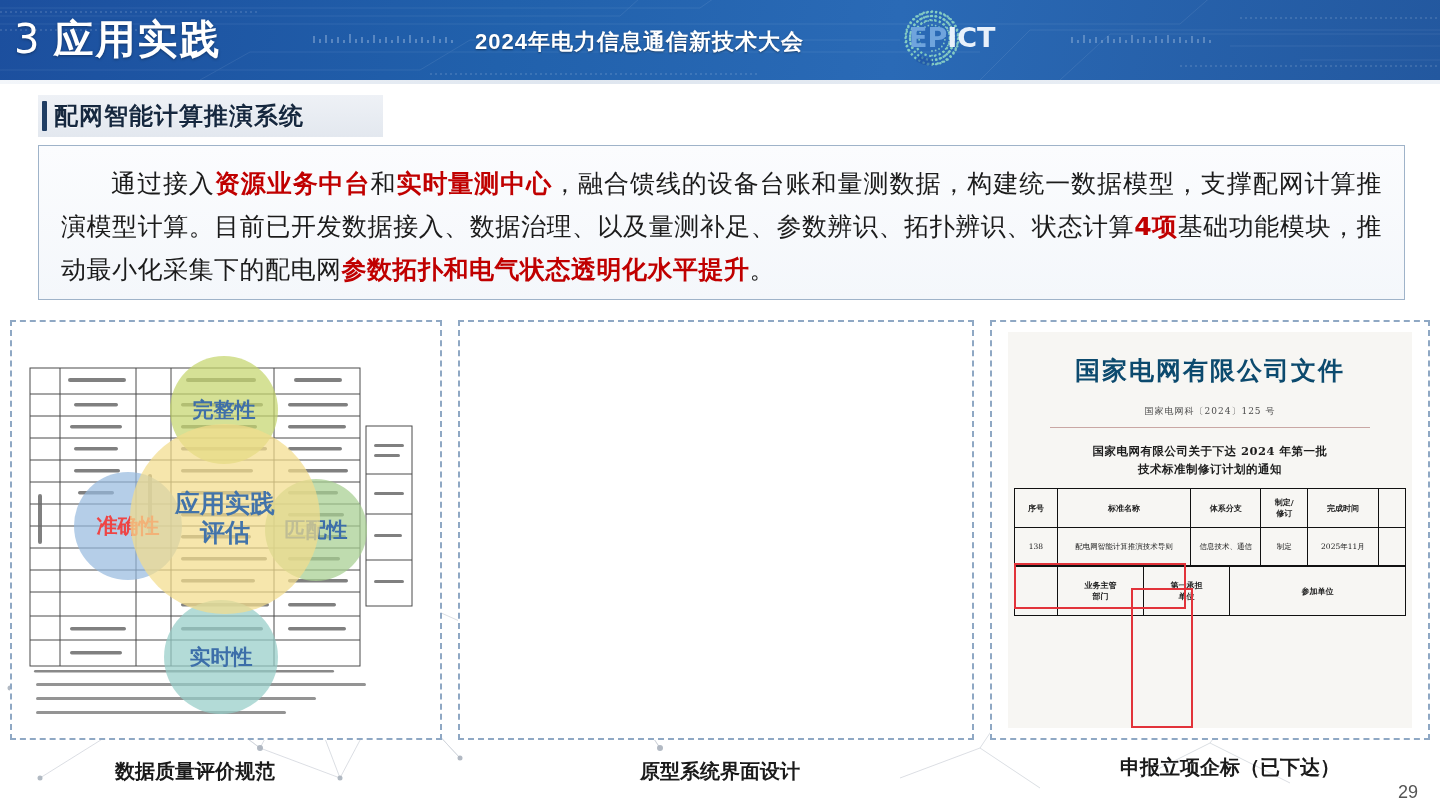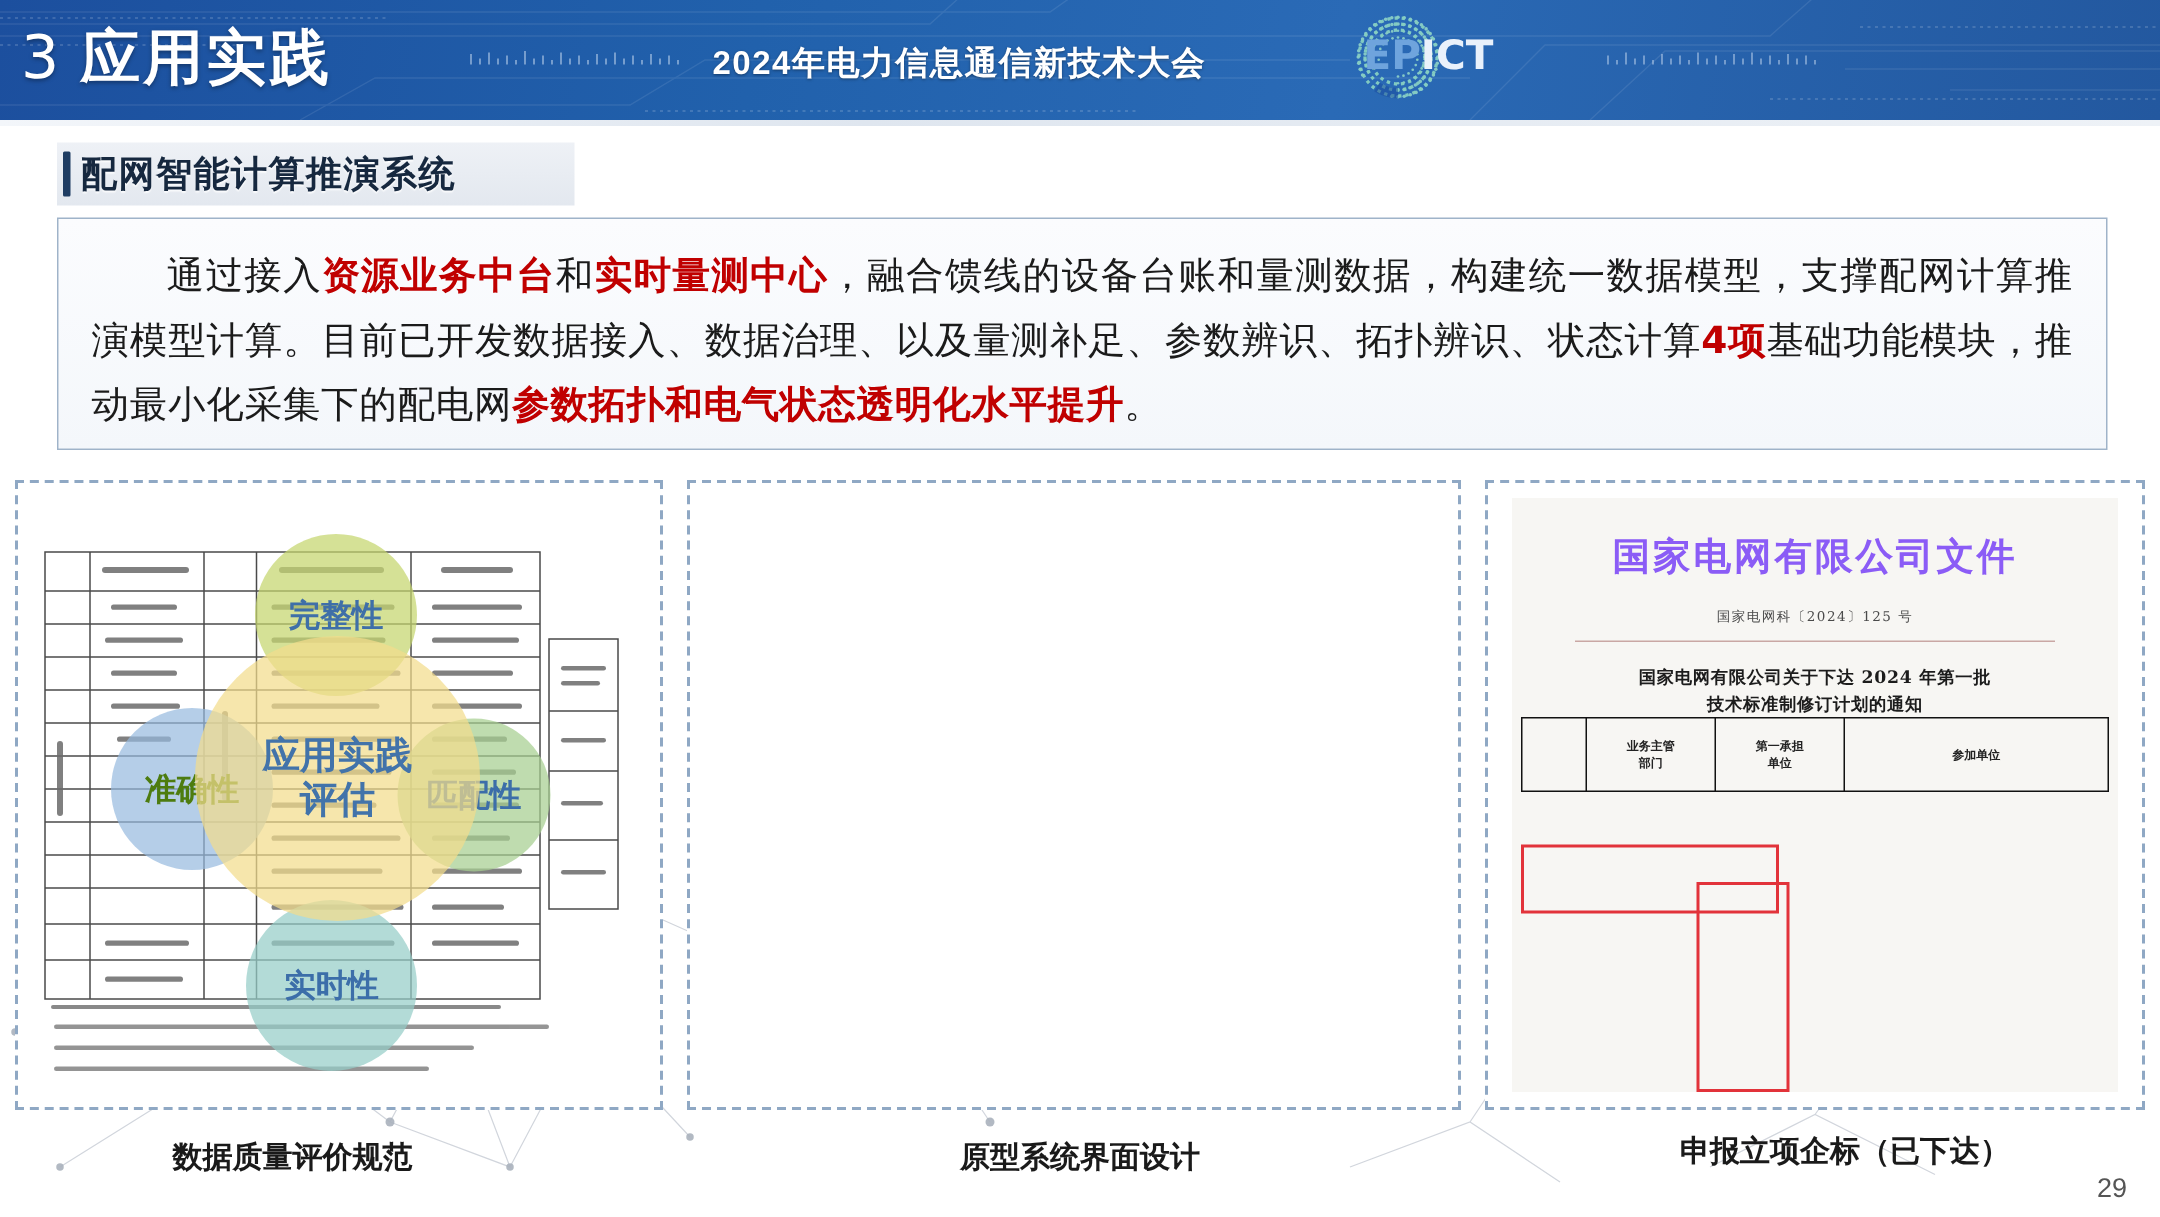--- a/index.html
+++ b/index.html
@@ -113,21 +113,21 @@
   .circ{
     position:absolute;border-radius:50%;
     display:flex;align-items:center;justify-content:center;
     text-align:center;line-height:1.15;
     font-family:"DejaVu Sans","Liberation Sans",sans-serif;
     font-weight:700;
   }
   .circ.top{left:158px;top:34px;width:108px;height:108px;background:rgba(197,214,110,.72);
     color:#3f6fa8;font-size:21px;}
   .circ.left{left:62px;top:150px;width:108px;height:108px;background:rgba(150,185,222,.70);
-    color:#4d7c0f;font-size:21px;text-align:right;}
+    color:#ef4444;font-size:21px;text-align:right;}
   .circ.right{left:253px;top:157px;width:102px;height:102px;background:rgba(166,206,144,.72);
     color:#3c6ea9;font-size:21px;}
   .circ.bottom{left:152px;top:278px;width:114px;height:114px;background:rgba(150,205,200,.72);
     color:#3c6ea9;font-size:21px;}
   .circ.center{left:118px;top:102px;width:190px;height:190px;background:rgba(243,221,140,.72);
     color:#4273aa;font-size:25px;}
 
   
   .thumb{position:absolute;box-sizing:border-box;border:1px solid #dfe6ee;overflow:hidden;}
   .thumb.t1{left:470px;top:334px;width:232px;height:128px;}
@@ -138,21 +138,21 @@
   .thumb.t6{left:730px;top:606px;width:232px;height:120px;}
 
   
   .doc{
     position:absolute;left:1008px;top:332px;width:404px;height:396px;
     background:#f7f6f3;overflow:hidden;z-index:7;
     box-sizing:border-box;padding-top:12px;
     font-family:"DejaVu Serif","Liberation Serif",serif;
   }
   .doc-head{
-    text-align:center;color:#8b5cf6;font-size:25px;font-weight:700;letter-spacing:2px;
+    text-align:center;color:#0c4a6e;font-size:25px;font-weight:700;letter-spacing:2px;
     margin-top:10px;white-space:nowrap;
     font-family:"DejaVu Serif","Liberation Serif",serif;
   }
   .doc-num{text-align:center;color:#4a4a4a;font-size:9px;margin-top:18px;letter-spacing:1px;}
   .doc-rule{height:1px;background:#c9a7a4;margin:9px 42px 0 42px;}
   .doc-sub{
     text-align:center;color:#1c1c1c;font-size:11.5px;font-weight:700;line-height:18px;
     margin-top:14px;letter-spacing:.5px;
   }
   .doc-tbl{
@@ -990,20 +990,41 @@
 
 <div class="doc">
   <div class="doc-head">国家电网有限公司文件</div>
   <div class="doc-num">国家电网科〔2024〕125 号</div>
   <div class="doc-rule"></div>
   <div class="doc-sub">
     <div>国家电网有限公司关于下达 2024 年第一批</div>
     <div>技术标准制修订计划的通知</div>
   </div>
 
+  <table class="doc-tbl">
+    <tbody>
+        <tr>
+      <th class="tall" style="width:11%">序号</th>
+      <th class="tall" style="width:34%">标准名称</th>
+      <th class="tall" style="width:18%">体系分支</th>
+      <th style="width:12%;white-space:pre-line">制定/
+修订</th>
+      <th class="tall" style="width:18%">完成时间</th>
+      <th class="tall" style="width:7%"></th>
+    </tr>
+    <tr>
+      <td class="tall">138</td>
+      <td class="tall">配电网智能计算推演技术导则</td>
+      <td class="tall">信息技术、通信</td>
+      <td class="tall">制定</td>
+      <td class="tall">2025年11月</td>
+      <td class="tall"></td>
+    </tr>
+  </tbody>
+    </table>
 
   <table class="doc-tbl" style="margin-top:0;">
     <tbody>
         <tr>
       <th style="width:11%"></th>
       <th class="tall" style="width:22%;white-space:pre-line">业务主管
 部门</th>
       <th class="tall" style="width:22%;white-space:pre-line">第一承担
 单位</th>
       <th class="tall" style="width:45%">参加单位</th>

